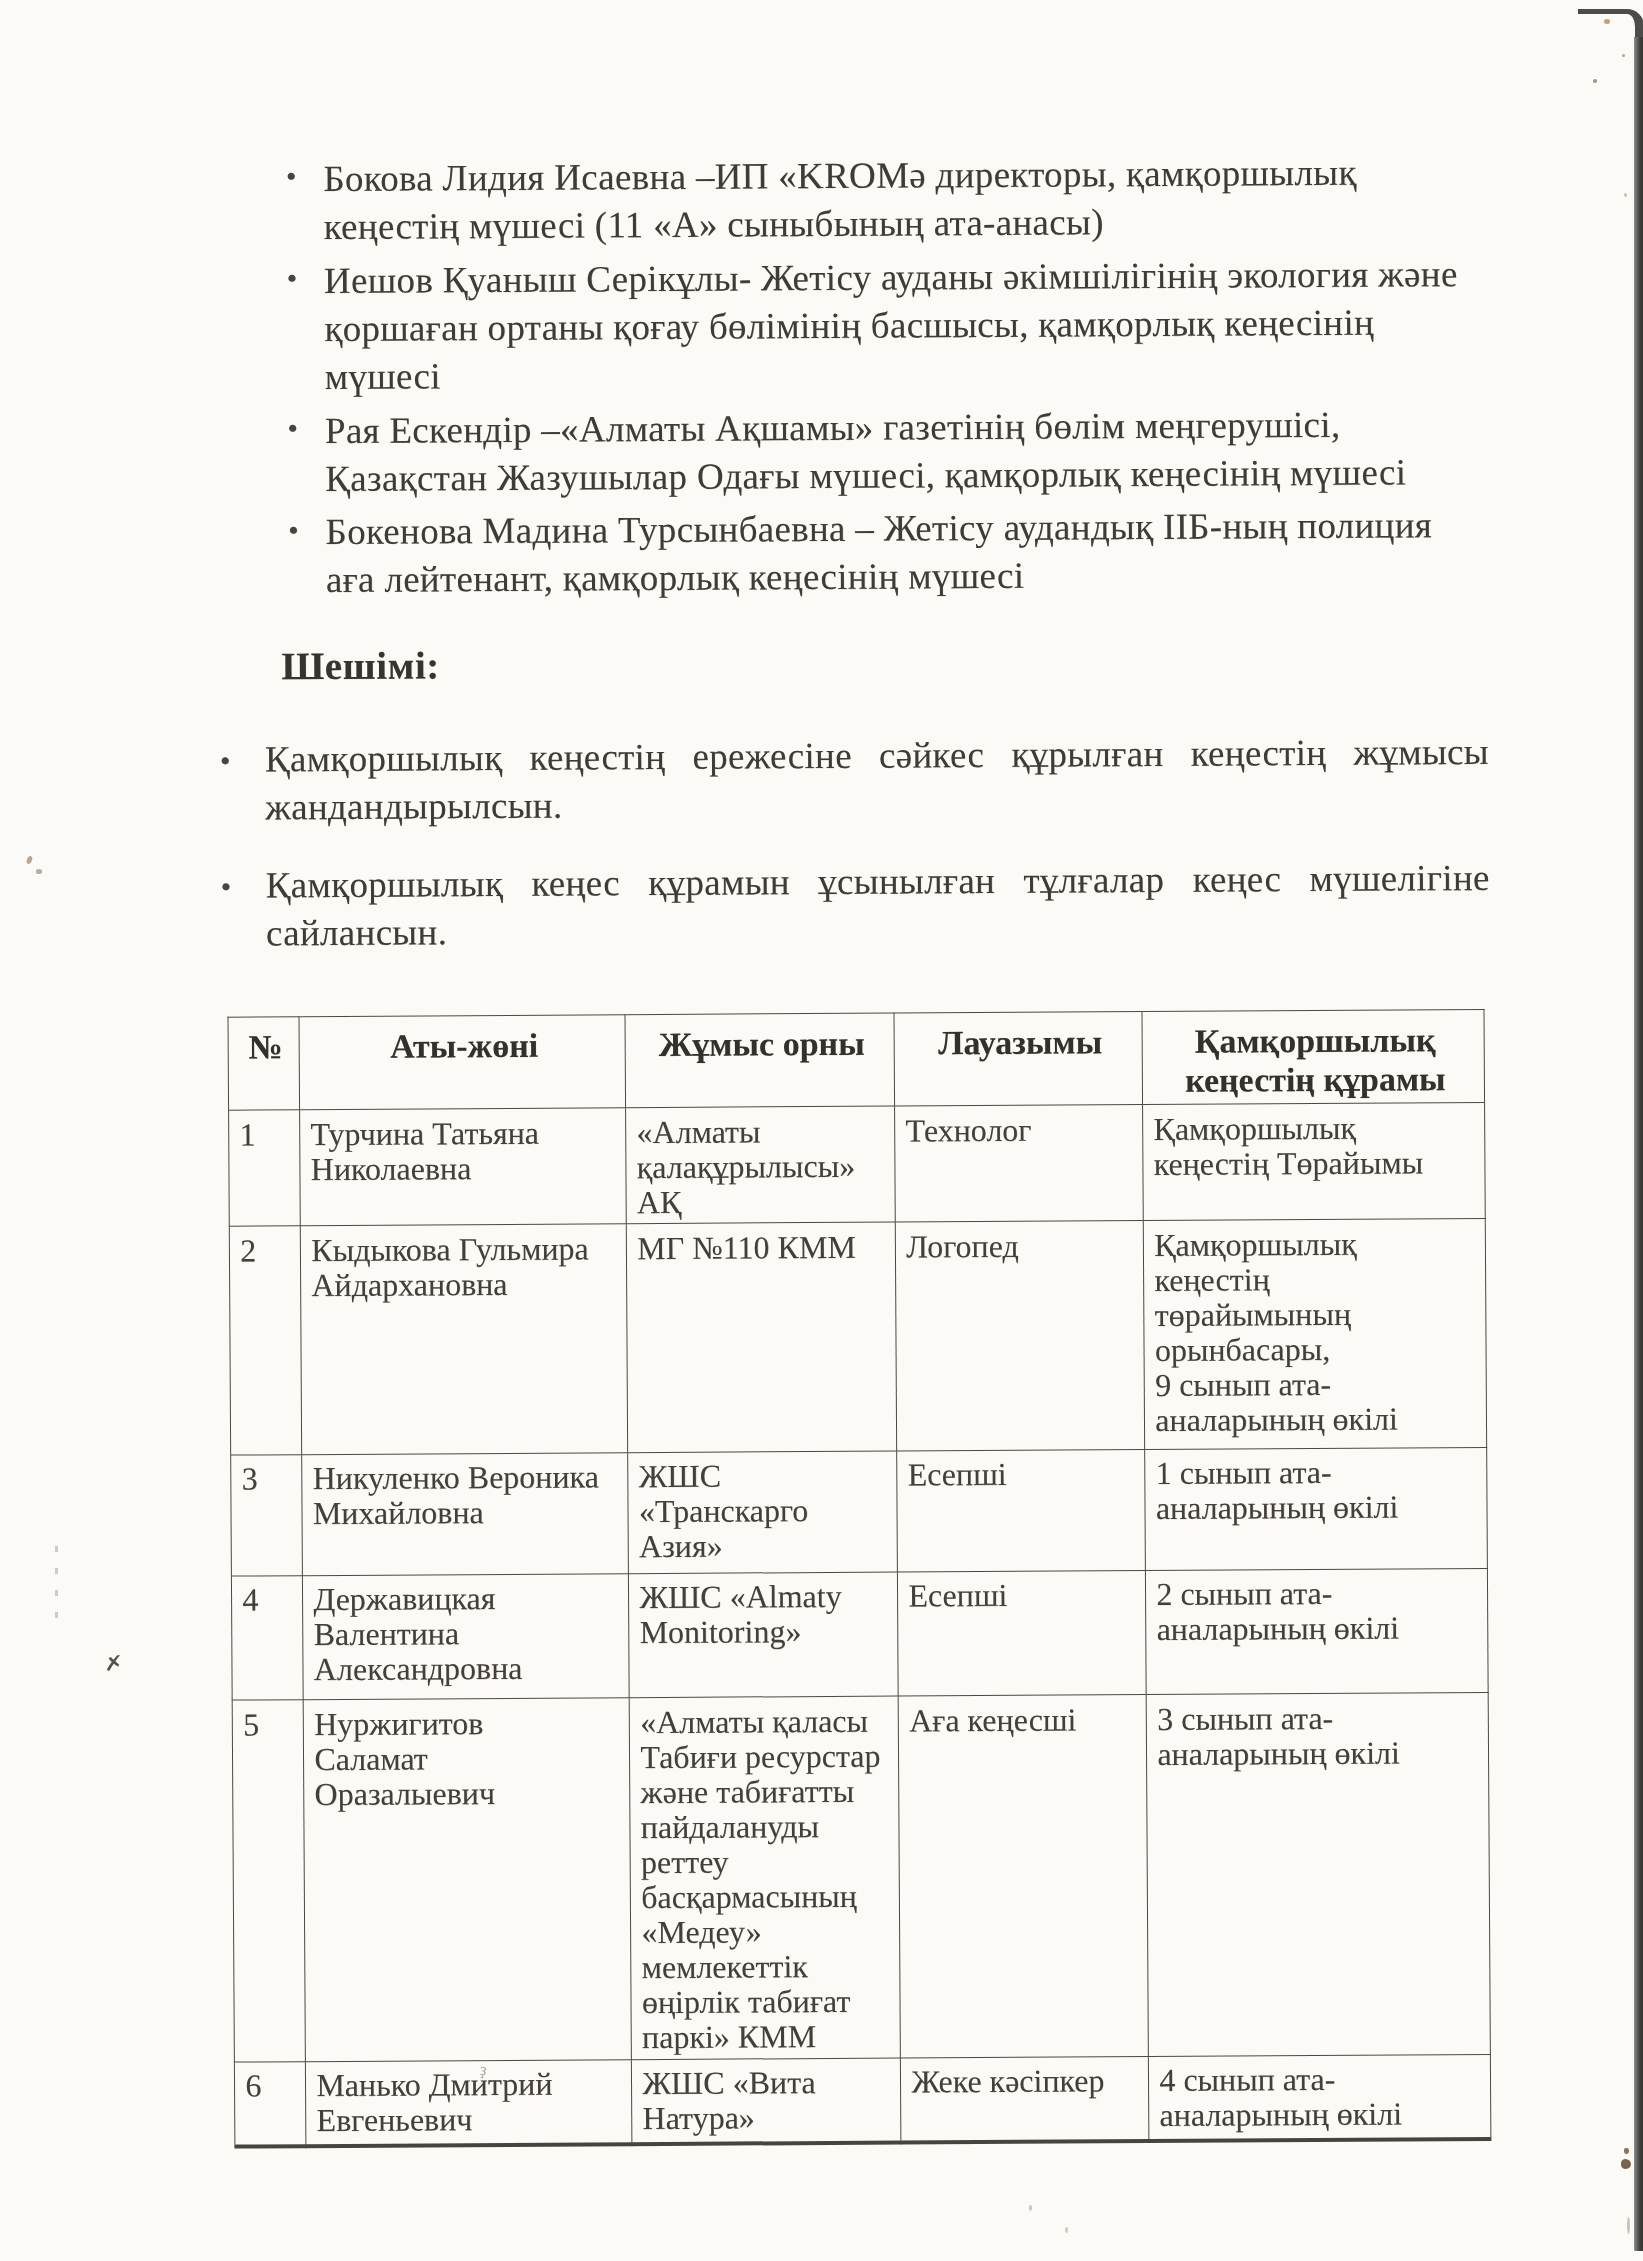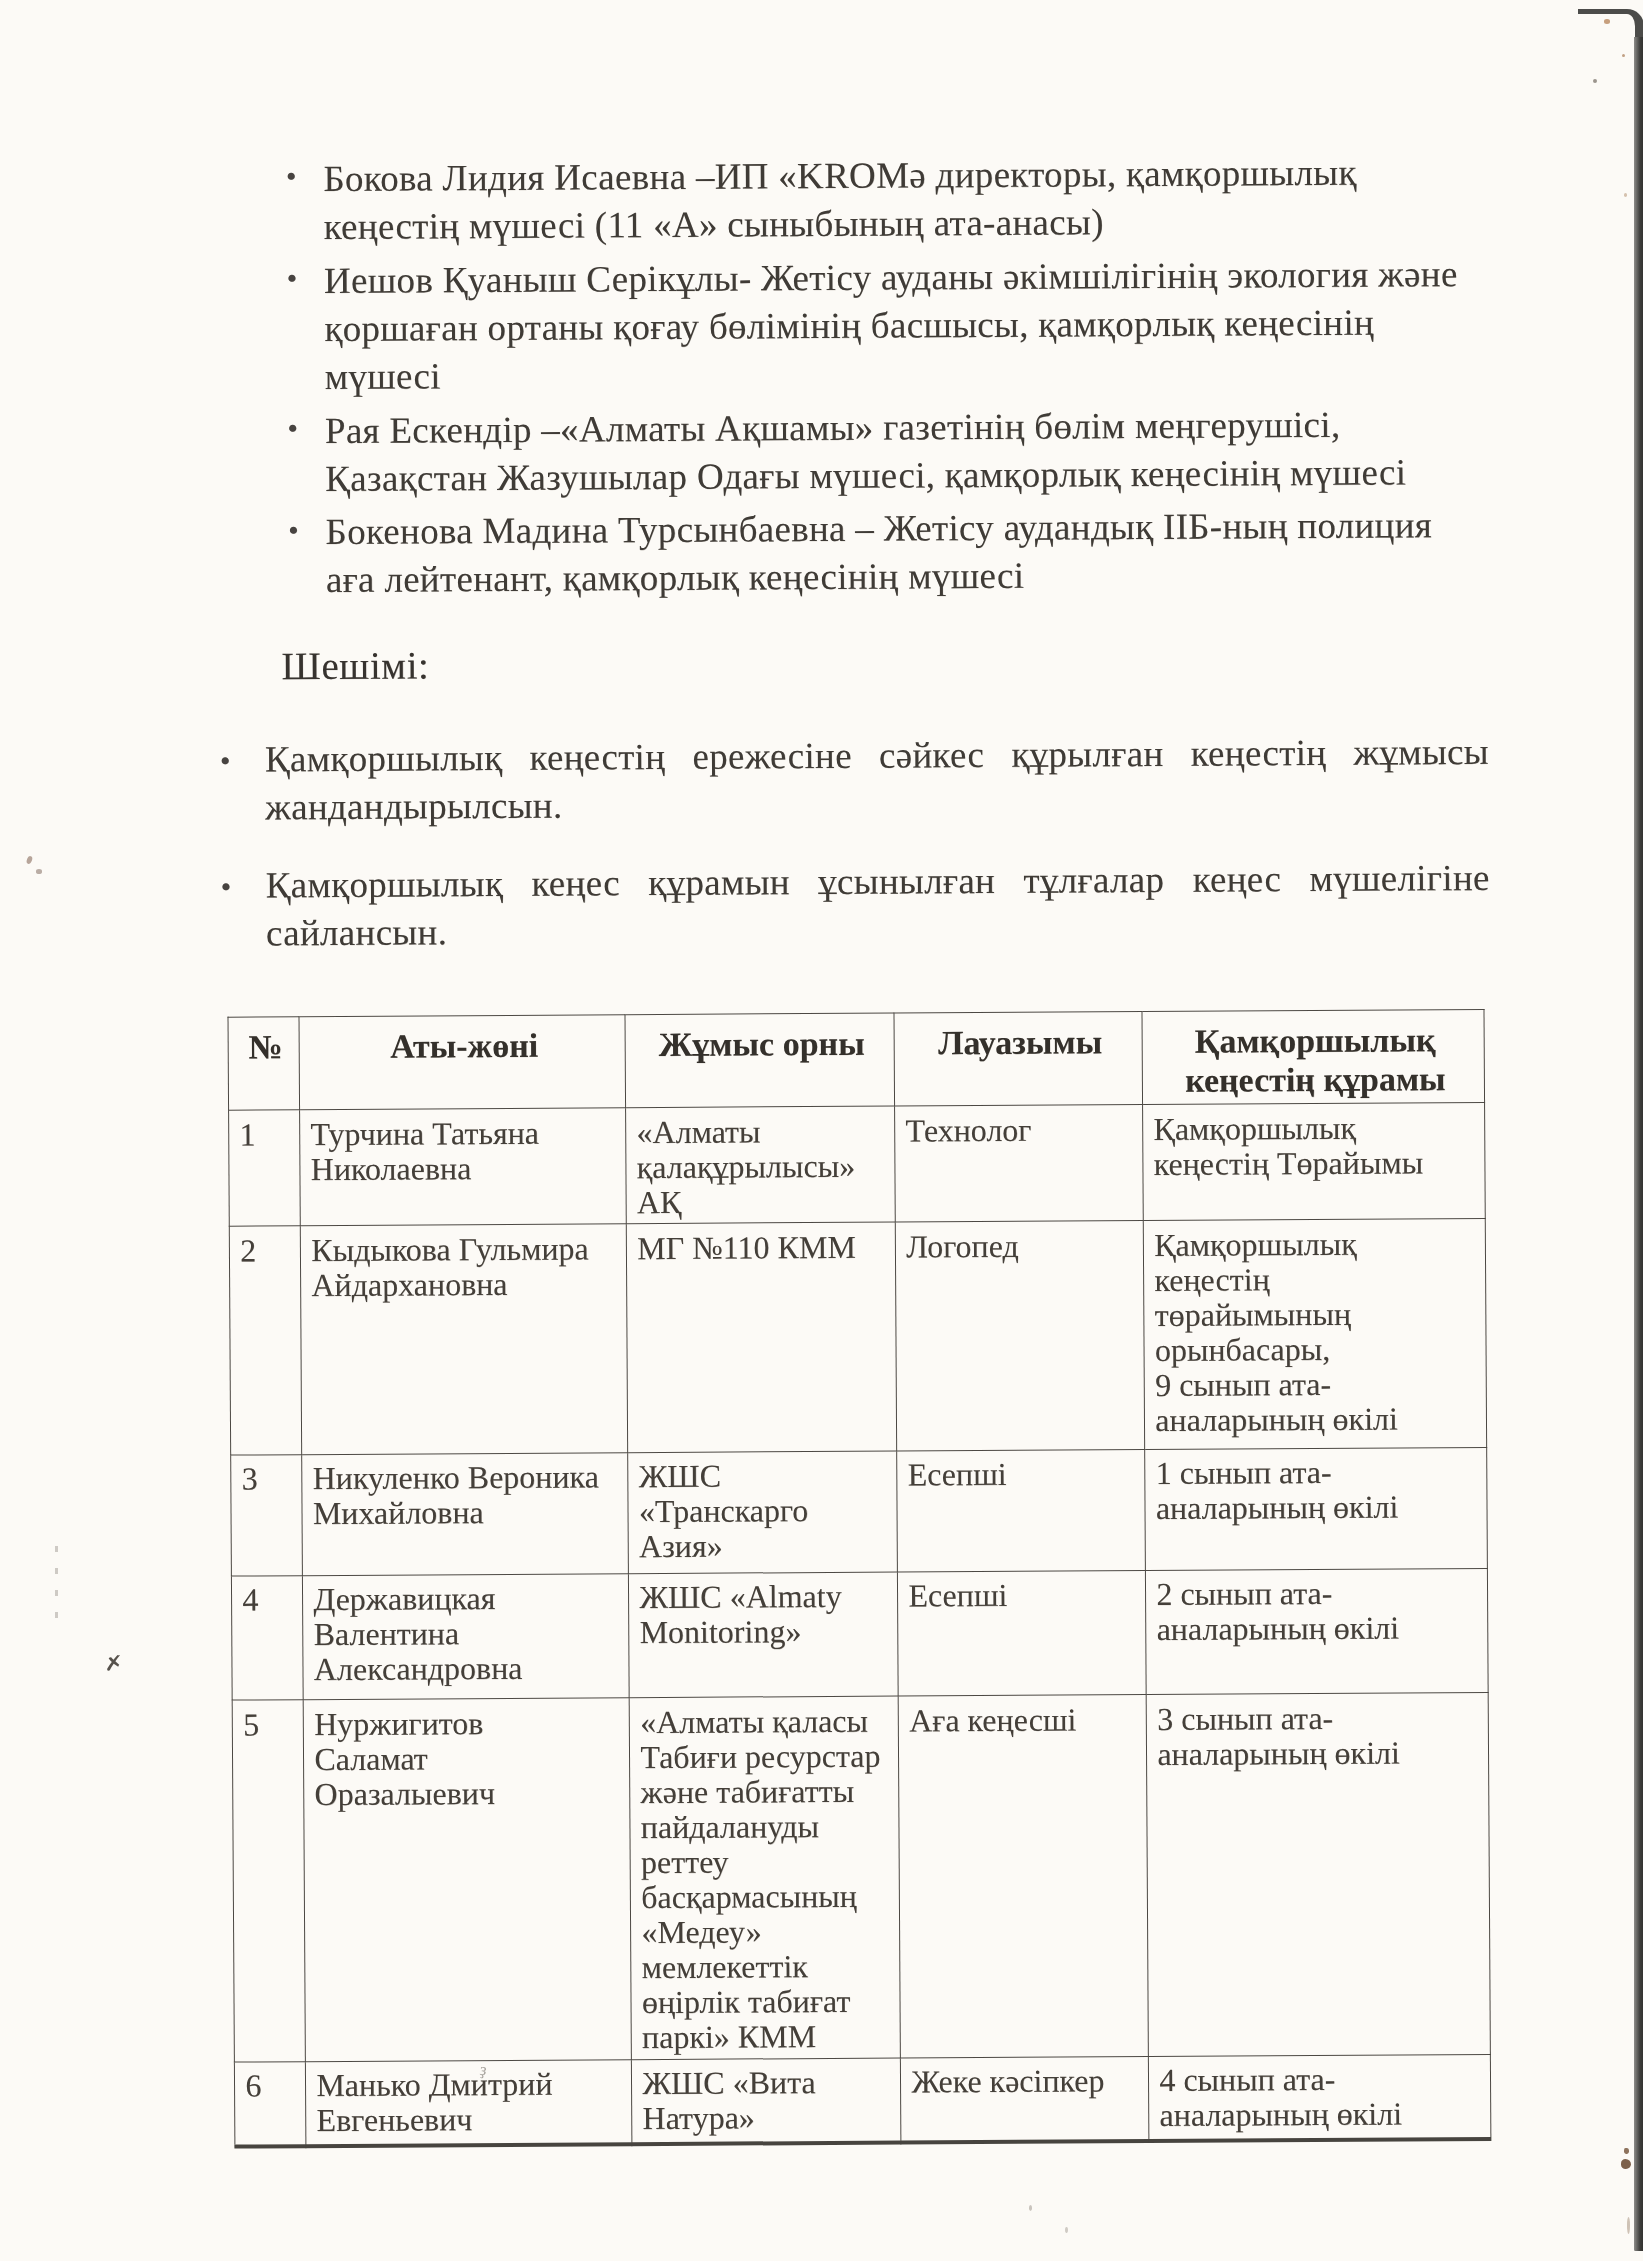--- a/index.html
+++ b/index.html
@@ -22,21 +22,21 @@
     position:absolute;left:289px;top:152px;width:1173px;
     font-size:37px;line-height:48px;letter-spacing:0.3px;
   }
   .member-item{position:relative;padding-left:40px;margin-bottom:5.8px;white-space:nowrap;}
   .bullet-dot{
     position:absolute;left:2.6px;top:-2.6px;font-size:30px;color:#474340;
   }
   
   .decision-heading{
     position:absolute;left:284px;top:640px;
-    font-size:39px;font-weight:normal;color:#37332f;letter-spacing:0.6px;
+    font-size:39px;font-weight:bold;color:#37332f;letter-spacing:0.6px;
   }
   
   .decision-list{
     position:absolute;left:222px;top:732px;width:1269px;
     font-size:37px;line-height:48px;letter-spacing:0.3px;
   }
   .decision-item{position:relative;padding-left:45px;margin-bottom:30px;}
   .decision-item .bullet-dot{left:0;top:1.3px;}
   .jline{display:block;text-align:justify;text-align-last:justify;}
   .nline{display:block;}

